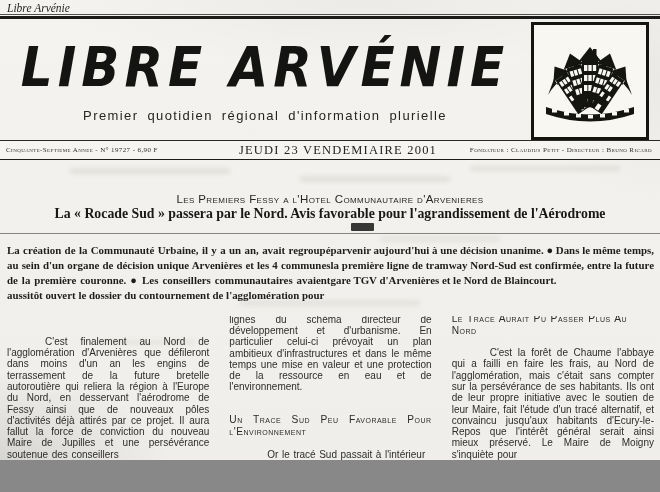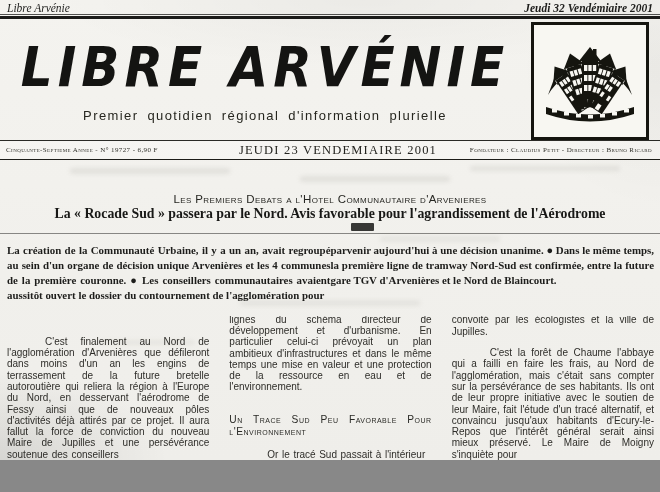--- a/index.html
+++ b/index.html
@@ -74,21 +74,20 @@
   <div class="ghost" style="top:62px;left:558px;width:70px;height:6px;"></div>
   <div class="ghost" style="top:168px;left:70px;width:160px;height:6px;"></div>
   <div class="ghost" style="top:176px;left:300px;width:150px;height:6px;"></div>
   <div class="ghost" style="top:166px;left:470px;width:150px;height:5px;"></div>
   <div class="ghost" style="top:236px;left:380px;width:120px;height:6px;opacity:.2;"></div>
   <div class="ghost" style="top:300px;left:240px;width:180px;height:6px;opacity:.22;"></div>
   <div class="ghost" style="top:340px;left:100px;width:95px;height:5px;opacity:.18;"></div>
 
   <div class="topbar">
     <span class="left">Libre Arvénie</span>
-    <span class="right">Jeudi 32 Vendémiaire 2001</span>
   </div>
   <div class="rule rule-thin-top"></div>
   <div class="rule rule-thick-top"></div>
 
   <div class="masthead">
     <div class="mast-title">LIBRE ARVÉNIE</div>
     <div class="mast-sub">Premier quotidien régional d'information plurielle</div>
   </div>
 
   <div class="logo-box">
@@ -190,21 +189,21 @@
       </g>
     </svg>
   </div>
 
   <div class="dateline">
     <span class="dl-left">Cinquante-Septieme Annee - N° 19727 - 6,90 F</span>
     <span class="dl-center">JEUDI 23 VENDEMIAIRE  2001</span>
     <span class="dl-right">Fondateur : Claudius Petit - Directeur : Bruno Ricard</span>
   </div>
 
-  <div class="kicker">Les Premiers Debats a l'Hotel Communautaire d'Arvenieres</div>
+  <div class="kicker">Les Premiers Fessy a l'Hotel Communautaire d'Arvenieres</div>
   <div class="headline">La « Rocade Sud » passera par le Nord. Avis favorable pour l'agrandissement de l'Aérodrome</div>
   <div class="rule rule-mid"></div>
   <div class="ink-mark"></div>
 
   <div class="lead">
     <div class="lead-col">La création de la Communauté Urbaine, il y a un an, avait regroupé au sein d'un organe de décision unique Arvenières et les 4 communes de la première couronne. ● Les conseillers communautaires avaient aussitôt ouvert le dossier du contournement de l'agglomération pour</div>
     <div class="lead-col">parvenir aujourd'hui à une décision unanime. ● Dans le même temps, la première ligne de tramway Nord-Sud est confirmée, entre la future gare TGV d'Arvenières et le Nord de Blaincourt.</div>
   </div>
 
   <div class="body-cols">
@@ -212,17 +211,18 @@
       <div class="loc">ARVENIERES</div>
       <p class="para indent">C'est finalement au Nord de l'agglomération d'Arvenières que défileront dans moins d'un an les engins de terrassement de la future bretelle autoroutière qui reliera la région à l'Europe du Nord, en desservant l'aérodrome de Fessy ainsi que de nouveaux pôles d'activités déjà attirés par ce projet. Il aura fallut la force de conviction du nouveau Maire de Jupilles et une persévérance soutenue des conseillers</p>
     </div>
     <div class="bcol col2">
       <p class="para">déterminante : le conseil communautaire s'est trouvé immédiatement face aux difficultés de concilier toutes les grandes lignes du schéma directeur de développement et d'urbanisme. En particulier celui-ci prévoyait un plan ambitieux d'infrastructures et dans le même temps une mise en valeur et une protection de la ressource en eau et de l'environnement.</p>
       <div class="subhead">Un Trace Sud Peu Favorable Pour l'Environnement</div>
       <p class="para para2 indent">Or le tracé Sud passait à l'intérieur</p>
     </div>
     <div class="bcol col3">
       <p class="para">convoité par les écologistes et la ville de Jupilles.</p>
+      <div class="subhead">Le Trace Aurait Pu Passer Plus Au Nord</div>
       <p class="para para2 indent">C'est la forêt de Chaume l'abbaye qui a failli en faire les frais, au Nord de l'agglomération, mais c'était sans compter sur la persévérance de ses habitants. Ils ont de leur propre initiative avec le soutien de leur Maire, fait l'étude d'un tracé alternatif, et convaincu jusqu'aux habitants d'Ecury-le-Repos que l'intérêt général serait ainsi mieux préservé. Le Maire de Moigny s'inquiète pour</p>
     </div>
   </div>
 
 </div>
 
 </body></html>

